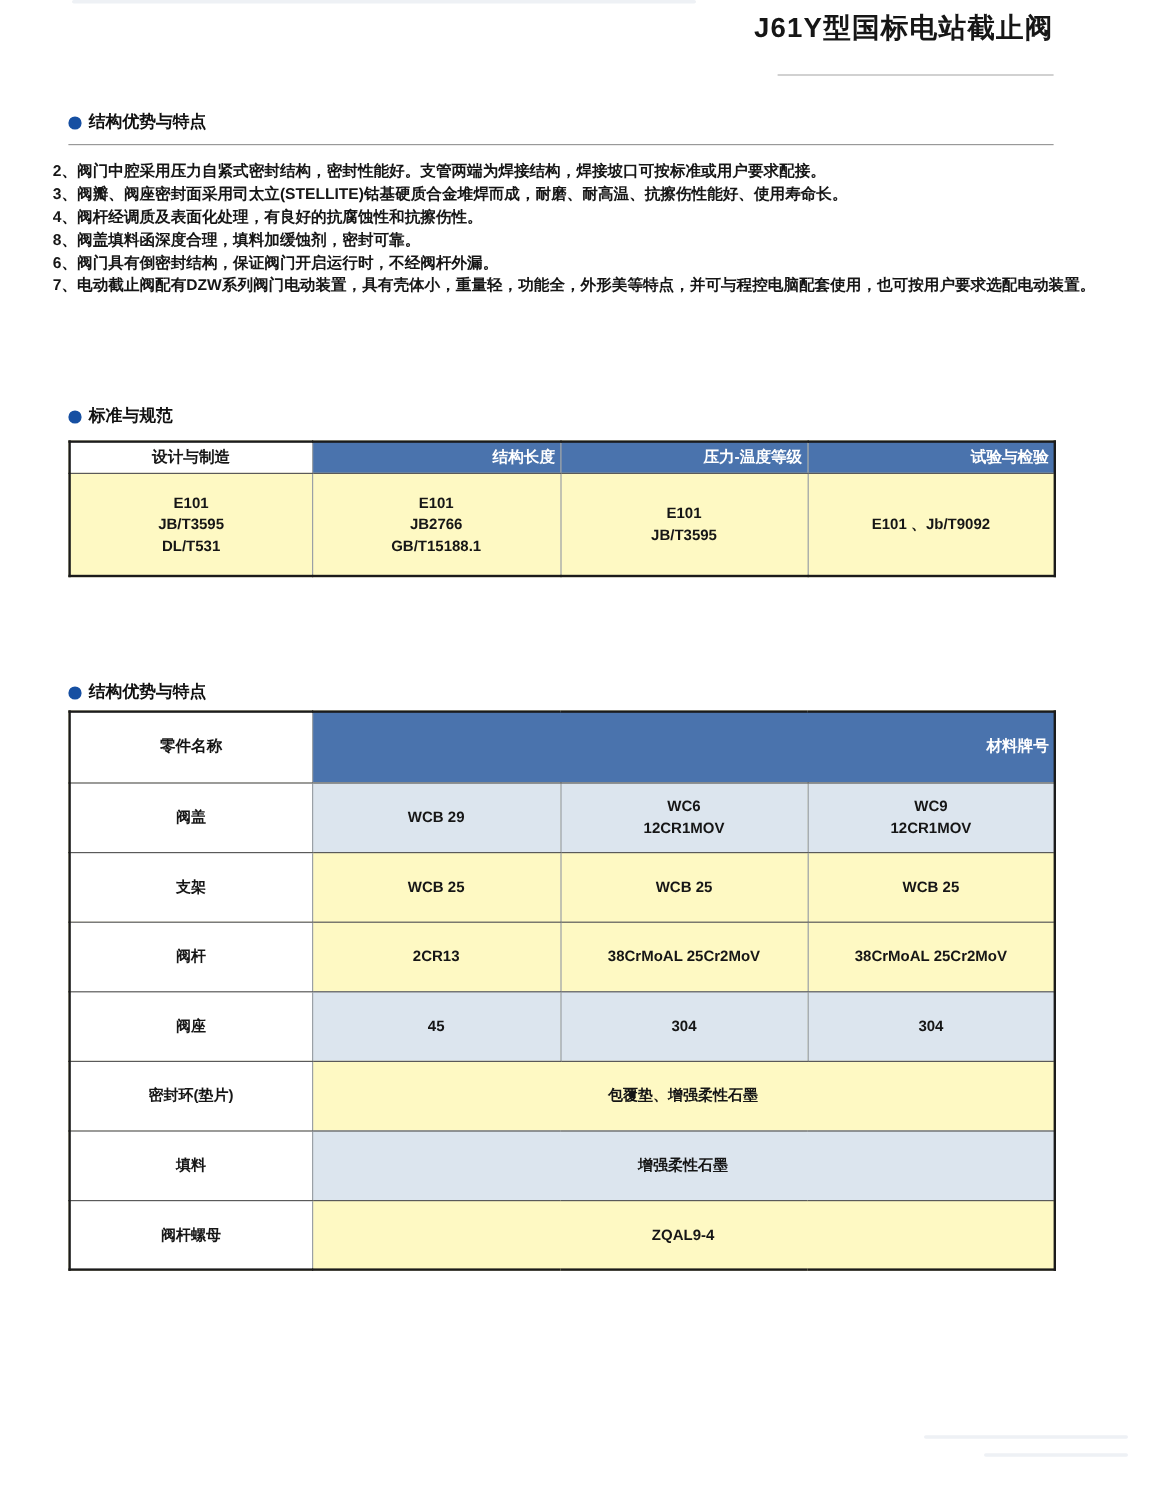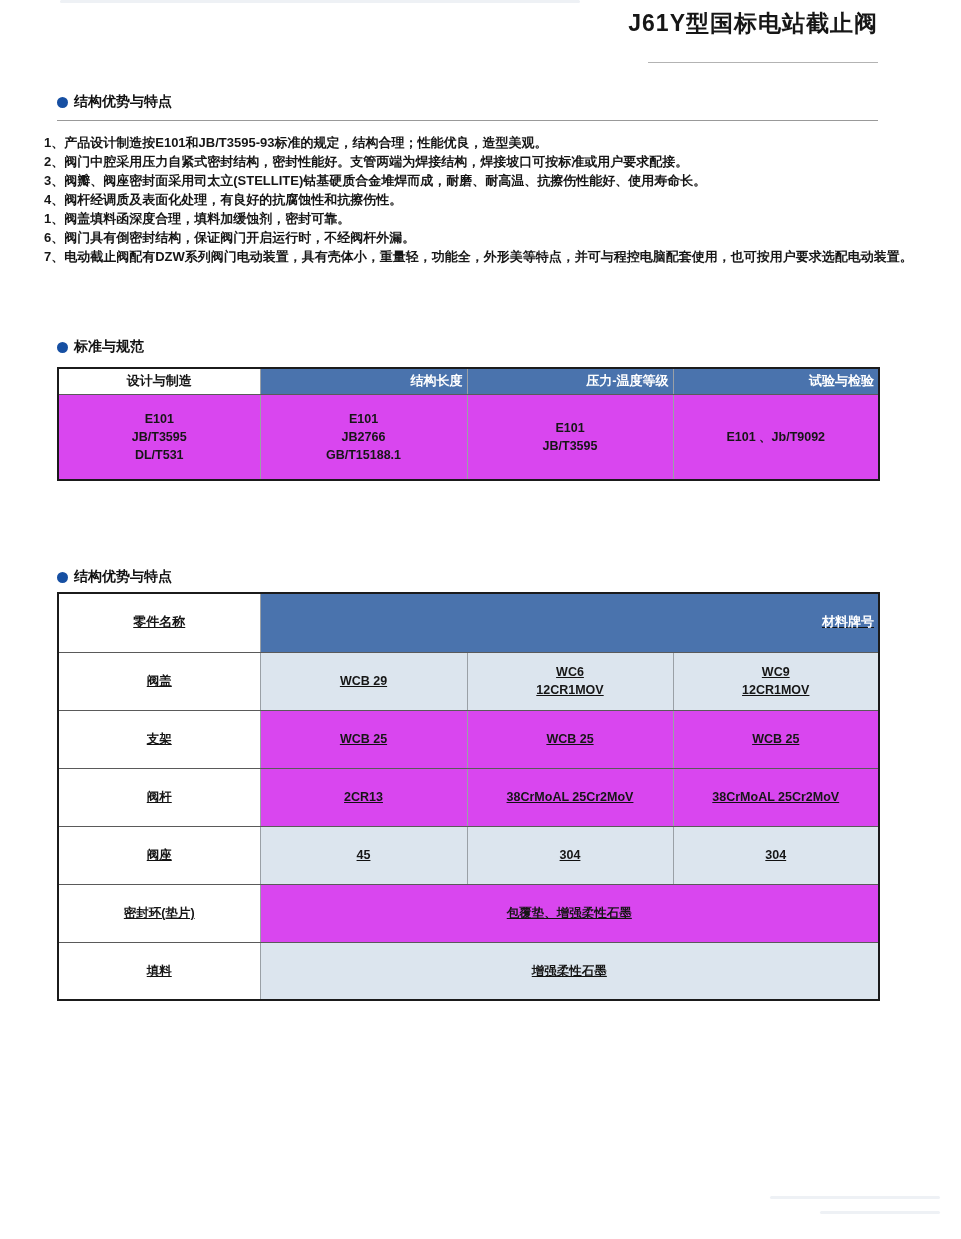--- a/index.html
+++ b/index.html
@@ -80,24 +80,24 @@
     line-height:19px;
     color:#161616;
   }
   .feature-item{white-space:nowrap;}
   table{
     position:absolute;
     left:57px;
     width:821px;
     border-collapse:collapse;
     table-layout:fixed;
-    background:#d946ef;
+    background:#fef9c3;
   }
   #standards-table{top:367px;}
-  #materials-table{top:592px;text-decoration:underline;}
+  #materials-table{top:592px;}
   td,th{
     border-top:1px solid var(--border-mid);
     border-bottom:1px solid var(--border-mid);
     border-left:1px solid var(--border-light);
     border-right:1px solid var(--border-light);
     text-align:center;
     vertical-align:middle;
     font-size:12.5px;
     font-weight:700;
     color:#161616;
@@ -131,25 +131,24 @@
   <div class="doc-title">J61Y型国标电站截止阀</div>
   <div class="title-rule"></div>
 
   <div class="section-heading" style="top:93px;">
     <span class="bullet"></span>
     <span>结构优势与特点</span>
   </div>
   <div class="heading-rule" style="top:120px;"></div>
 
   <div class="features">
-      <div class="feature-item">1、产品设计制造按E101和JB/T3595-93标准的规定，结构合理；性能优良，造型美观。</div>
       <div class="feature-item">2、阀门中腔采用压力自紧式密封结构，密封性能好。支管两端为焊接结构，焊接坡口可按标准或用户要求配接。</div>
       <div class="feature-item">3、阀瓣、阀座密封面采用司太立(STELLITE)钴基硬质合金堆焊而成，耐磨、耐高温、抗擦伤性能好、使用寿命长。</div>
       <div class="feature-item">4、阀杆经调质及表面化处理，有良好的抗腐蚀性和抗擦伤性。</div>
-      <div class="feature-item">1、阀盖填料函深度合理，填料加缓蚀剂，密封可靠。</div>
+      <div class="feature-item">8、阀盖填料函深度合理，填料加缓蚀剂，密封可靠。</div>
       <div class="feature-item">6、阀门具有倒密封结构，保证阀门开启运行时，不经阀杆外漏。</div>
       <div class="feature-item">7、电动截止阀配有DZW系列阀门电动装置，具有壳体小，重量轻，功能全，外形美等特点，并可与程控电脑配套使用，也可按用户要求选配电动装置。</div>
     </div>
 
   <div class="section-heading" style="top:338px;">
     <span class="bullet"></span>
     <span>标准与规范</span>
   </div>
 
   <table id="standards-table">
@@ -228,16 +227,20 @@
           <td class="data-cell shaded">304</td>
         </tr>
         <tr>
           <td class="label-cell">密封环(垫片)</td>
           <td class="data-cell" colspan="3">包覆垫、增强柔性石墨</td>
         </tr>
         <tr>
           <td class="label-cell">填料</td>
           <td class="data-cell shaded" colspan="3">增强柔性石墨</td>
         </tr>
+        <tr>
+          <td class="label-cell">阀杆螺母</td>
+          <td class="data-cell" colspan="3">ZQAL9-4</td>
+        </tr>
       </tbody>
   </table>
 
 </div>
 
 </body></html>

